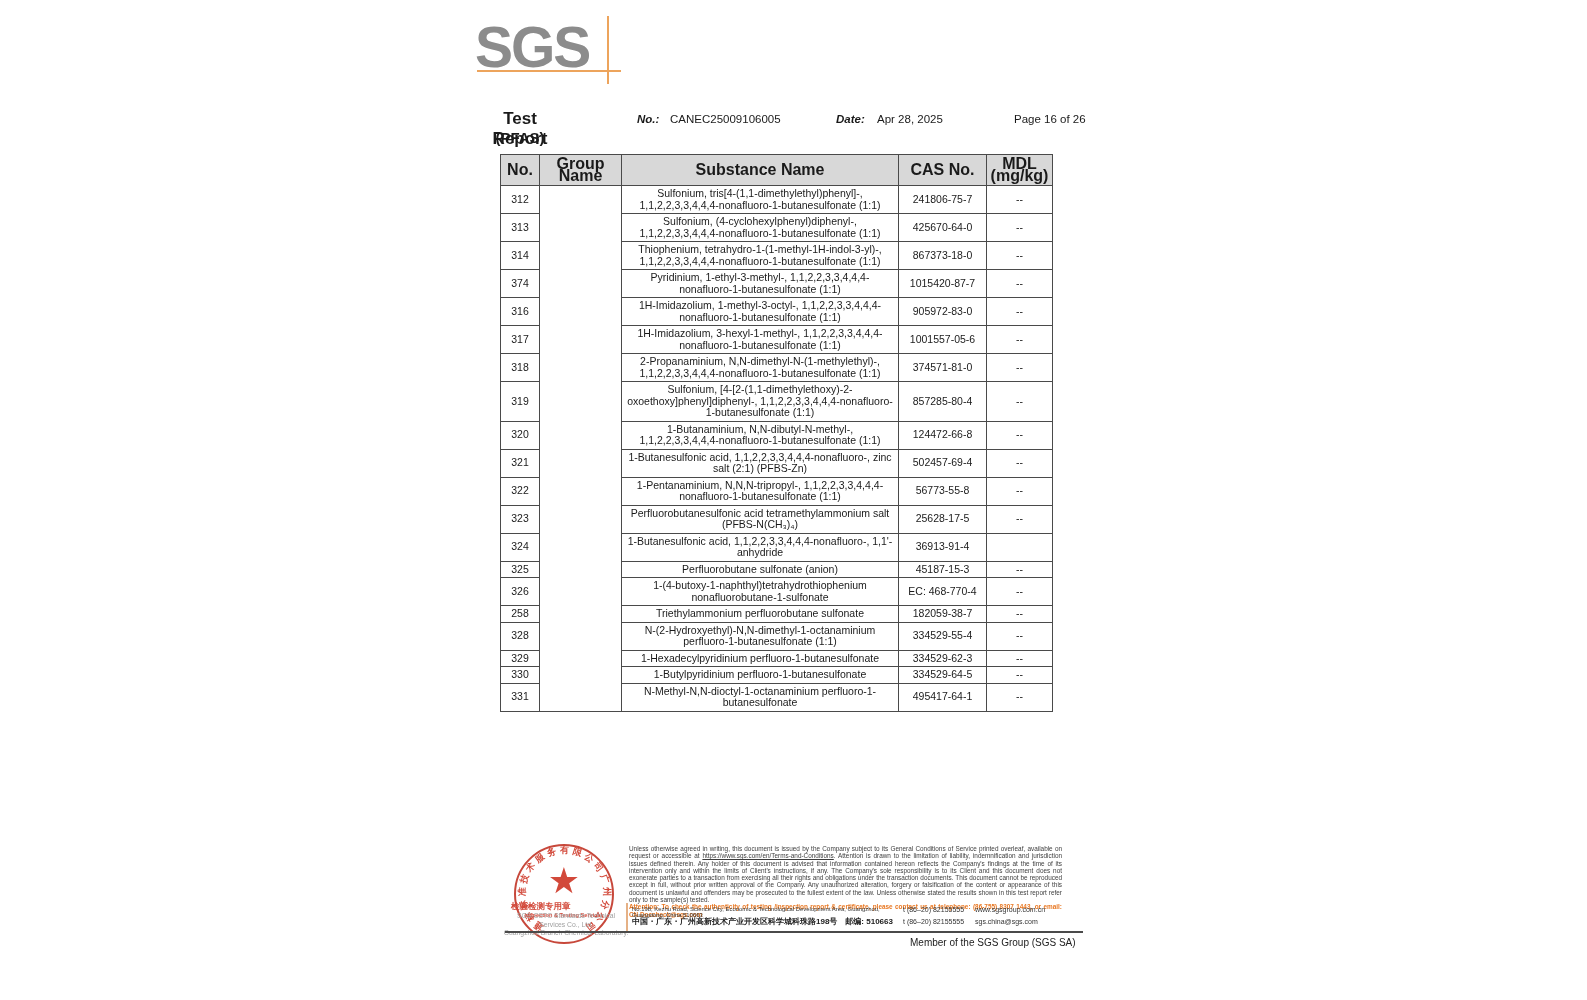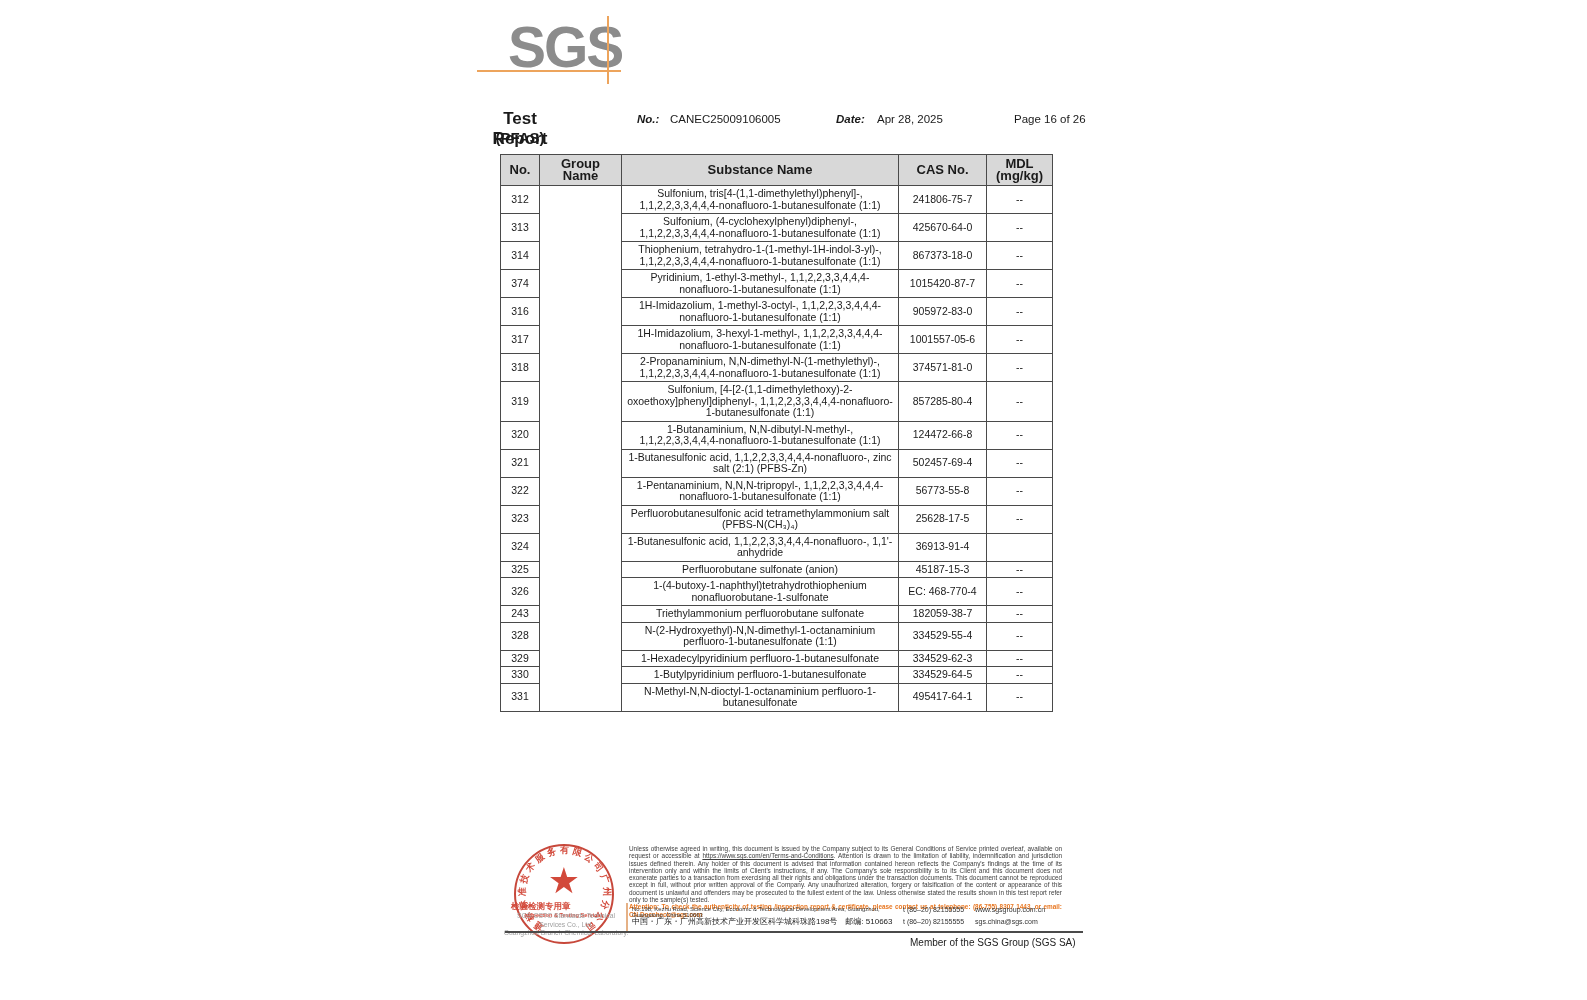--- a/index.html
+++ b/index.html
@@ -1,41 +1,41 @@
 <!DOCTYPE html>
 <html><head>
 <meta charset="utf-8">
 <style>
   * { margin:0; padding:0; box-sizing:border-box; }
   html,body { background:#ffffff; }
   body { font-family:"Liberation Sans","DejaVu Sans",sans-serif; color:#1a1a1a; }
   #canvas { position:relative; width:1587px; height:1000px; background:#ffffff; overflow:hidden; }
 
   
-  .logo-text { position:absolute; left:508px; top:14px; font-size:57px; font-weight:bold;
+  .logo-text { position:absolute; left:475px; top:14px; font-size:57px; font-weight:bold;
                color:#8c8c8c; letter-spacing:-2px; font-family:"Liberation Sans",sans-serif; }
   .logo-hline { position:absolute; left:477px; top:70px; width:144px; height:2px; background:#eda45c; }
   .logo-vline { position:absolute; left:607px; top:16px; width:2px; height:68px; background:#eda45c; }
 
   
   .rpt-title  { position:absolute; left:474px; top:109px; width:92px; text-align:center;
                 font-size:17px; font-weight:bold; line-height:20px; }
   .rpt-sub    { position:absolute; left:474px; top:129px; width:92px; text-align:center;
                 font-size:15px; font-weight:bold; }
   .meta       { position:absolute; top:113px; font-size:11.5px; }
   .meta.b     { font-weight:bold;font-style:italic; }
   .m-no-l     { left:637px; } .m-no-v { left:670px; }
   .m-dt-l     { left:836px; } .m-dt-v { left:877px; }
   .m-pg       { left:1014px; }
 
   
   table.subs { position:absolute; left:500px; top:154px; width:552px; border-collapse:collapse;
                table-layout:fixed; }
   table.subs th, table.subs td { border:1px solid #4a4a4a; }
-  table.subs th { background:#d8d8d8; font-size:13px; font-weight:bold; 
+  table.subs th { background:#d8d8d8; font-size:16px; font-weight:bold; 
                   padding:3px 2px; line-height:12px; white-space:pre-line; }
   table.subs td { font-size:10.5px; line-height:11.5px; padding:2px 4px; vertical-align:middle; }
   td.c-no  { text-align:center; }
   td.c-sub { text-align:center; padding-left:6px; }
   td.c-cas { text-align:center; }
   td.c-mdl { text-align:center; }
 
   
   .disc { position:absolute; left:629px; top:845px; width:433px; font-size:6.4px;
           line-height:7.3px; text-align:justify; color:#3d3d3d; }
@@ -52,21 +52,21 @@
   .stamp-c2 { position:absolute; left:0; top:71px; width:106px; text-align:center;
               font-size:5.6px; color:#cf3a2a; font-weight:bold; }
   .stamp-ring-ch { position:absolute; left:49px; top:45px; font-size:9px; color:#cf3a2a;
                    font-weight:bold; transform-origin:center; }
 
   .company { position:absolute; left:503px; top:912px; width:126px; font-size:6.8px;
              line-height:8.5px; color:#a0a0a0; text-align:center; }
 
   .addr-divider { position:absolute; left:626px; top:903px; width:2px; height:29px; background:#e5b186; }
   .addr-en { position:absolute; left:632px; top:906px; width:260px; font-size:5.9px; color:#333; }
-  .addr-cn { position:absolute; left:632px; top:916px; width:270px; font-size:8px; color:#222; }
+  .addr-cn { position:absolute; left:632px; top:916px; width:270px; font-size:8px; color:#222;font-weight:bold; }
   .tel1 { position:absolute; left:903px; top:906px; font-size:7px; color:#333; }
   .tel2 { position:absolute; left:903px; top:918px; font-size:7px; color:#333; }
   .web  { position:absolute; left:975px; top:906px; font-size:7px; color:#333; }
   .mail { position:absolute; left:975px; top:918px; font-size:7px; color:#333; }
 
   .foot-rule { position:absolute; left:505px; top:931px; width:578px; height:2px; background:#4a4a4a; }
   .member { position:absolute; left:898px; top:937px; font-size:10px; color:#222;padding-left:12px; }
 </style>
 </head>
 <body>
@@ -189,21 +189,21 @@
           <td class="c-cas">45187-15-3</td>
           <td class="c-mdl">--</td>
         </tr>
         <tr>
           <td class="c-no">326</td>
           <td class="c-sub">1-(4-butoxy-1-naphthyl)tetrahydrothiophenium nonafluorobutane-1-sulfonate</td>
           <td class="c-cas">EC: 468-770-4</td>
           <td class="c-mdl">--</td>
         </tr>
         <tr>
-          <td class="c-no">243</td>
+          <td class="c-no">258</td>
           <td class="c-sub">Triethylammonium perfluorobutane sulfonate</td>
           <td class="c-cas">182059-38-7</td>
           <td class="c-mdl">--</td>
         </tr>
         <tr>
           <td class="c-no">328</td>
           <td class="c-sub">N-(2-Hydroxyethyl)-N,N-dimethyl-1-octanaminium perfluoro-1-butanesulfonate (1:1)</td>
           <td class="c-cas">334529-55-4</td>
           <td class="c-mdl">--</td>
         </tr>

